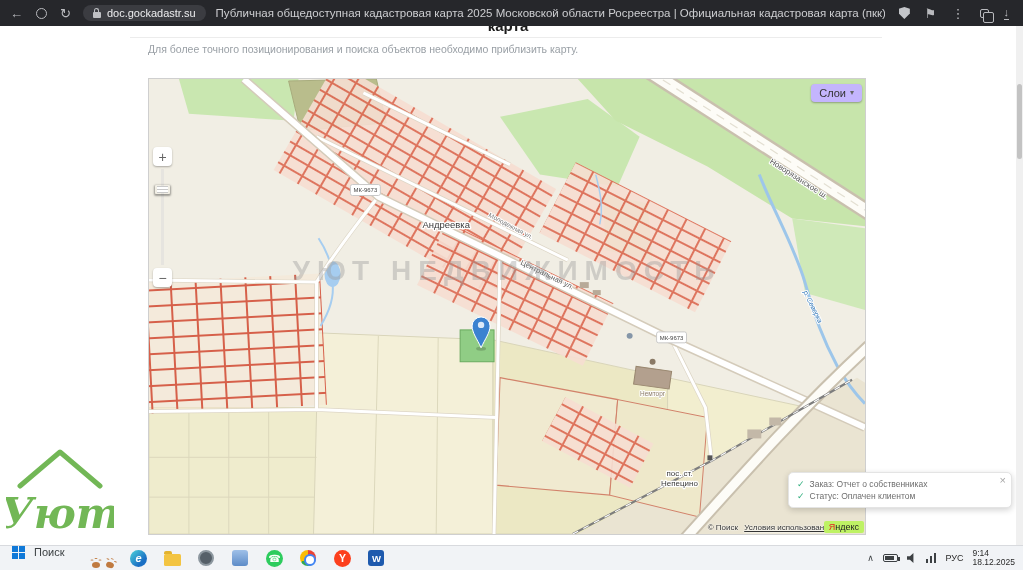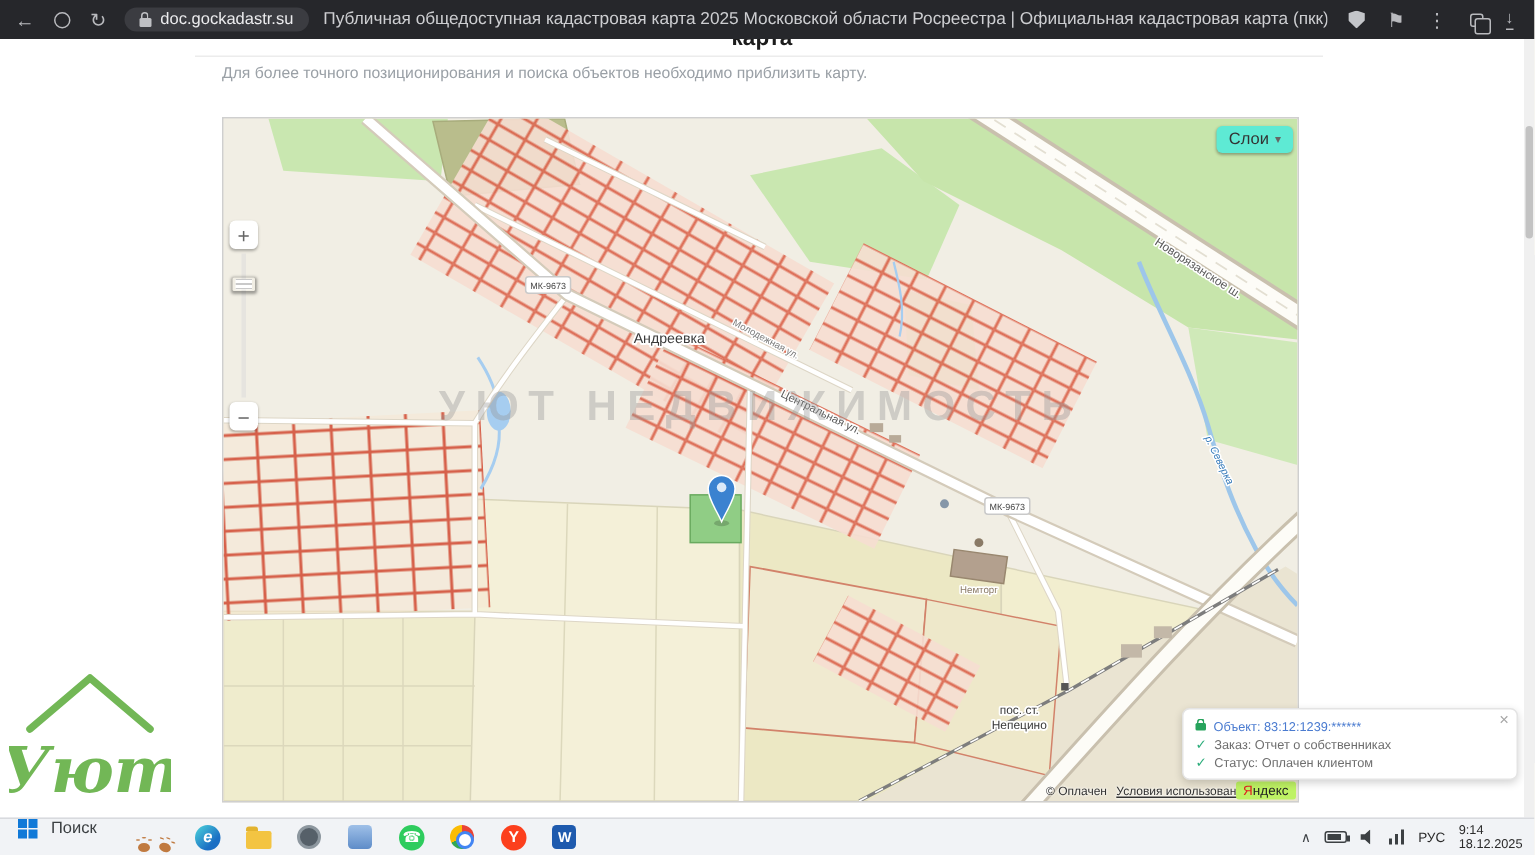--- a/index.html
+++ b/index.html
@@ -33,21 +33,21 @@
 .instr{position:absolute;top:17px;left:148px;font-size:10.5px;color:#9aa0a6}
 
 
 .map{position:absolute;top:52px;left:148px;width:718px;height:457px;border:1px solid #cfcfcf;background:#f1eee4;overflow:hidden}
 .map svg.base{position:absolute;left:0;top:0;width:716px;height:455px}
 .map text{font-family:"Liberation Sans","DejaVu Sans",sans-serif}
 .zoomwrap{position:absolute;left:3px;top:68px;width:21px;z-index:6}
 .zbtn{width:19px;height:19px;background:#fff;border-radius:4px;box-shadow:0 1px 2px rgba(0,0,0,.3);font-size:14px;color:#666;display:flex;align-items:center;justify-content:center;margin:0 auto}
 .ztrack{width:3px;background:#e6e4df;margin:3px auto;height:96px;position:relative}
 .zthumb{position:absolute;left:-7px;top:15px;width:17px;height:11px;background:#fff;border-radius:2px;box-shadow:0 1px 2px rgba(0,0,0,.35);background-image:repeating-linear-gradient(to bottom,transparent 0 2px,#c9c9c9 2px 3px);background-clip:content-box;padding:2px 3px}
-.layers{position:absolute;top:5px;right:3px;background:#5eead4;border-radius:4px;box-shadow:0 1px 2px rgba(0,0,0,.3);font-size:11px;color:#333;padding:3px 8px;display:flex;align-items:center;gap:4px;z-index:6}
+.layers{position:absolute;top:5px;right:3px;background:#c4b5fd;border-radius:4px;box-shadow:0 1px 2px rgba(0,0,0,.3);font-size:11px;color:#333;padding:3px 8px;display:flex;align-items:center;gap:4px;z-index:6}
 .caret{font-size:8px;color:#666;line-height:1}
 .wm{position:absolute;top:176px;left:0;width:100%;text-align:center;font-size:28px;font-weight:bold;letter-spacing:7px;color:rgba(150,150,150,.38);z-index:5;white-space:nowrap}
 .attr{position:absolute;bottom:2px;right:32px;font-size:8px;color:#333;z-index:6;text-shadow:0 0 2px #fff,0 0 2px #fff;white-space:nowrap}
 .attr .tlink{text-decoration:underline;color:#333;margin-left:4px}
 .ytag{position:absolute;bottom:1px;right:1px;background:#bef264;border-radius:2px;font-size:9px;font-weight:normal;padding:1px 5px;z-index:6}
 .ytag .ya{color:#e02020}.ytag .rest{color:#222}
 
 
 .popup{position:absolute;top:446px;left:788px;width:224px;background:#fff;border:1px solid #e4e4e4;border-radius:5px;box-shadow:0 2px 6px rgba(0,0,0,.18);padding:5px 16px 5px 8px;z-index:30}
 .pline{display:flex;align-items:center;gap:5px;font-size:8.5px;line-height:12px;color:#6e6e6e;white-space:nowrap}
@@ -249,34 +249,30 @@
       </div>
       <div class="zbtn">−</div>
     </div>
 
     <div class="layers">
       <span>Слои</span>
       <span class="caret">▾</span>
     </div>
 
     <div class="attr">
-      <span>© Оплачен</span>
+      <span>© Поиск</span>
       <span class="tlink">Условия использования</span>
     </div>
     <div class="ytag">
       <span class="ya">Я</span><span class="rest">ндекс</span>
     </div>
   </div>
 
   <div class="popup">
     <span class="pclose">×</span>
-    <div class="pline obj">
-      <span class="plock"></span>
-      <span>Объект: 83:12:1239:******</span>
-    </div>
     <div class="pline">
       <span class="pchk">✓</span>
       <span>Заказ: Отчет о собственниках</span>
     </div>
     <div class="pline">
       <span class="pchk">✓</span>
       <span>Статус: Оплачен клиентом</span>
     </div>
   </div>
 

